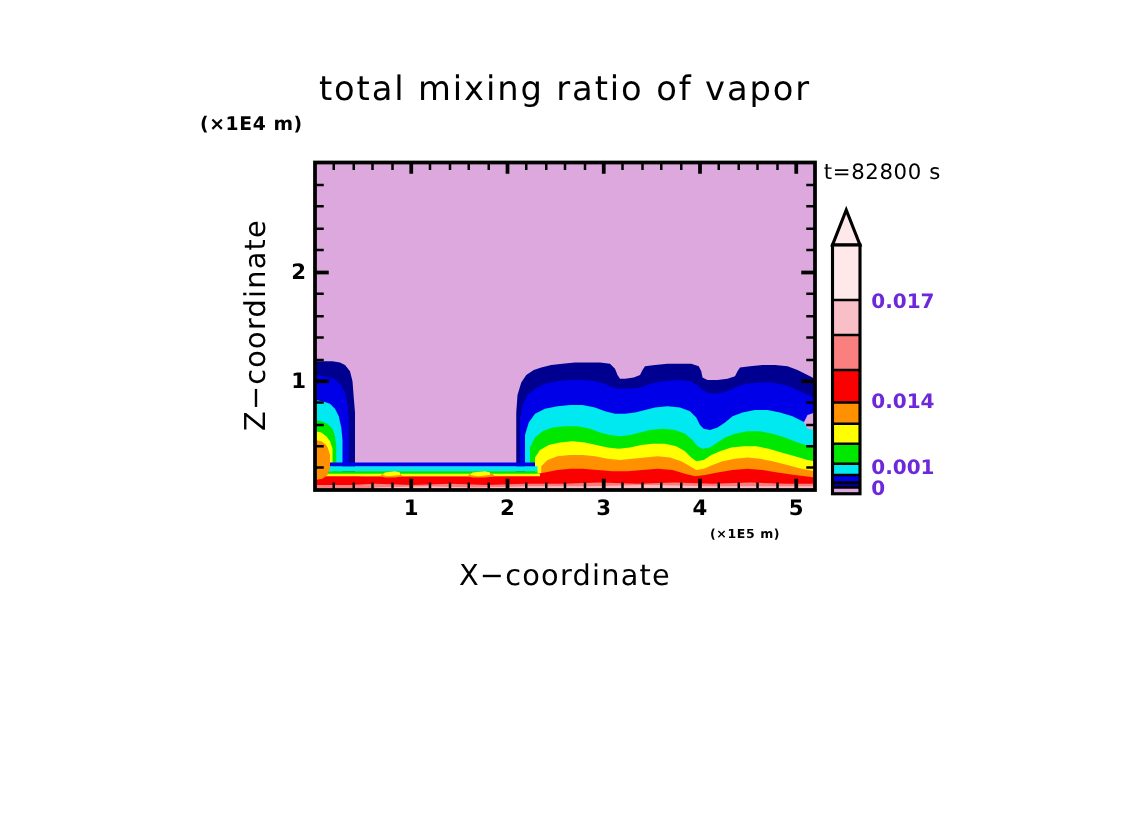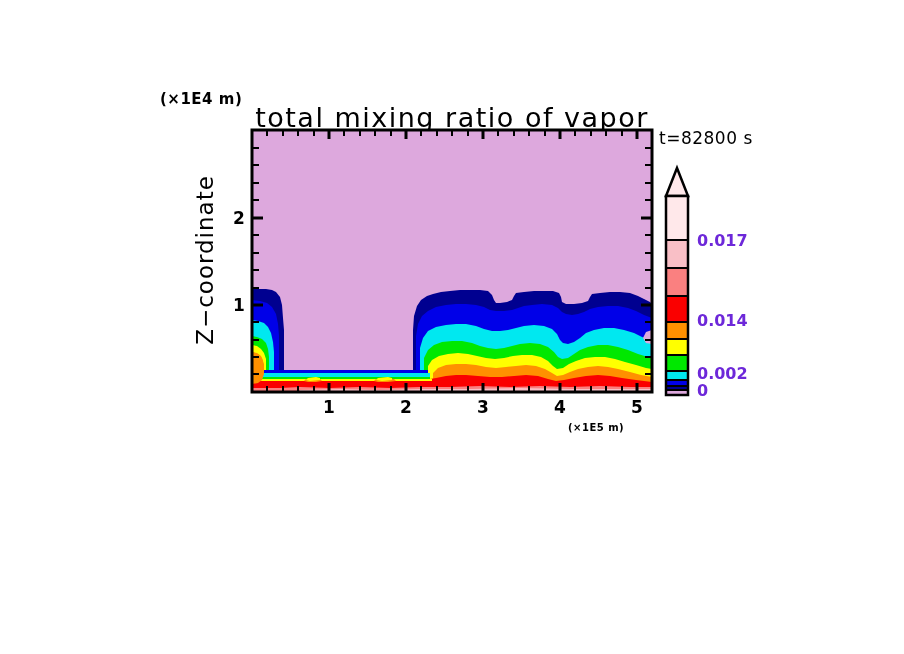--- a/index.html
+++ b/index.html
@@ -26,21 +26,20 @@
     white-space: nowrap;
     color: #000;
     font-family: "DejaVu Sans", sans-serif;
   }
   #plot-title {
     left: 0; top: 56px;
     width: 904px;
     text-align: center;
     font-size: 27px;
     letter-spacing: 1.5px;
-    margin-top: 46px;
   }
   #ylabel-units {
     left: 160px; top: 90px;
     font-size: 15px;
     letter-spacing: 0.5px;
     font-weight: bold;
   }
   #xlabel-units {
     left: 568px; top: 422px;
     font-size: 10px;
@@ -85,20 +84,21 @@
 </style>
 </head>
 <body>
 
 <div id="figure">
 
   <div class="txt" id="plot-title">total mixing ratio of vapor</div>
   <div class="txt" id="ylabel-units">(×1E4 m)</div>
   <div class="txt" id="time-stamp">t=82800 s</div>
   <div class="txt" id="xlabel-units">(×1E5 m)</div>
+  <div class="txt" id="xlabel-text">X−coordinate</div>
   <div class="txt" id="ylabel-text">Z−coordinate</div>
 
   <svg id="plot-svg" width="904" height="654" viewBox="0 0 904 654" style="position:absolute;left:0;top:0;">
     <defs>
       <clipPath id="axclip">
         <rect x="252" y="130" width="400" height="262"></rect>
       </clipPath>
     </defs>
 
     <g clip-path="url(#axclip)">
@@ -336,16 +336,16 @@
   <div class="tick-label" style="left:400px;top:397px;">2</div>
   <div class="tick-label" style="left:477px;top:397px;">3</div>
   <div class="tick-label" style="left:554px;top:397px;">4</div>
   <div class="tick-label" style="left:631px;top:397px;">5</div>
 
   <div class="tick-label" style="left:233px;top:295px;">1</div>
   <div class="tick-label" style="left:233px;top:208px;">2</div>
 
   <div class="cbar-label" style="left:697px;top:231px;">0.017</div>
   <div class="cbar-label" style="left:697px;top:311px;">0.014</div>
-  <div class="cbar-label" style="left:697px;top:364px;">0.002</div>
+  <div class="cbar-label" style="left:697px;top:364px;">0.001</div>
   <div class="cbar-label" style="left:697px;top:381px;">0</div>
 
 </div>
 
 </body></html>

